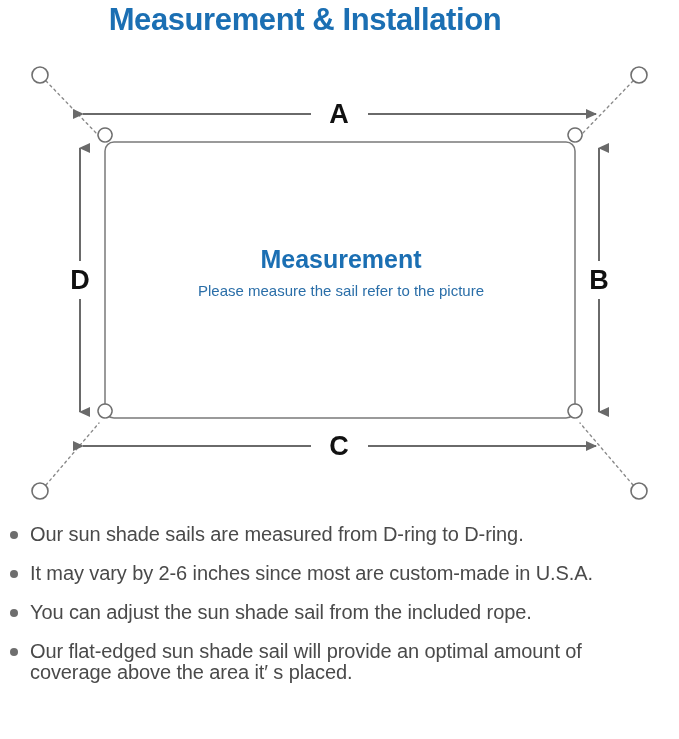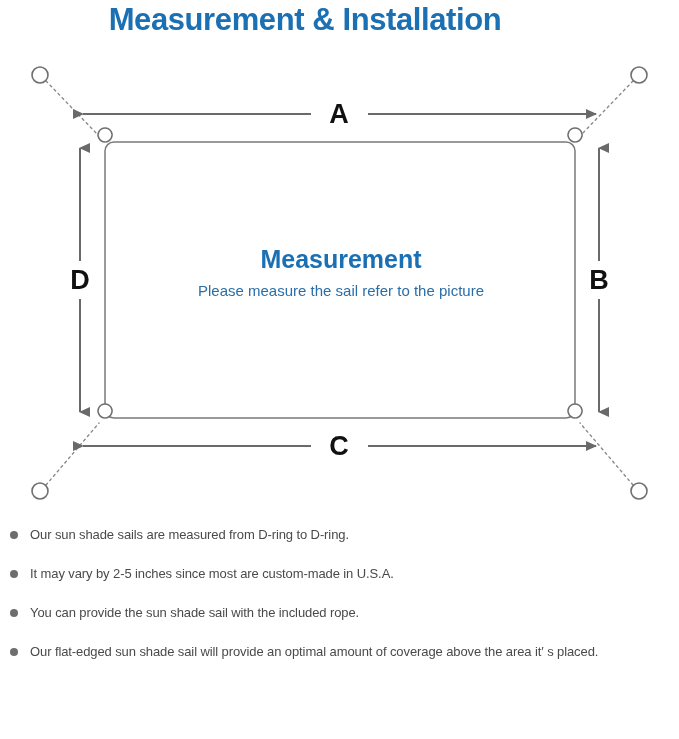--- a/index.html
+++ b/index.html
@@ -83,21 +83,21 @@
     flex: 0 0 auto;
     width: 8px;
     height: 8px;
     border-radius: 50%;
     background: #6e6e6e;
     margin-top: 7px;
     margin-right: 12px;
   }
   .note-text {
     flex: 1 1 auto;
-    font-size: 13px;
+    font-size: 20px;
     line-height: 21px;
     color: #4a4a4a;
     letter-spacing: -0.1px;
   }
 </style>
 </head>
 <body>
 
 <div class="title">Measurement &amp; Installation</div>
 
@@ -172,23 +172,23 @@
   </svg>
 </div>
 
 <div class="notes">
   <div class="note">
     <span class="note-bullet"></span>
     <span class="note-text">Our sun shade sails are measured from D-ring to D-ring.</span>
   </div>
   <div class="note">
     <span class="note-bullet"></span>
-    <span class="note-text">It may vary by 2-5 inches since most are custom-made in U.S.A.</span>
+    <span class="note-text">It may vary by 2-6 inches since most are custom-made in U.S.A.</span>
   </div>
   <div class="note">
     <span class="note-bullet"></span>
-    <span class="note-text">You can provide the sun shade sail with the included rope.</span>
+    <span class="note-text">You can adjust the sun shade sail from the included rope.</span>
   </div>
   <div class="note">
     <span class="note-bullet"></span>
     <span class="note-text">Our flat-edged sun shade sail will provide an optimal amount of coverage above the area it′ s placed.</span>
   </div>
 </div>
 
 </body></html>

